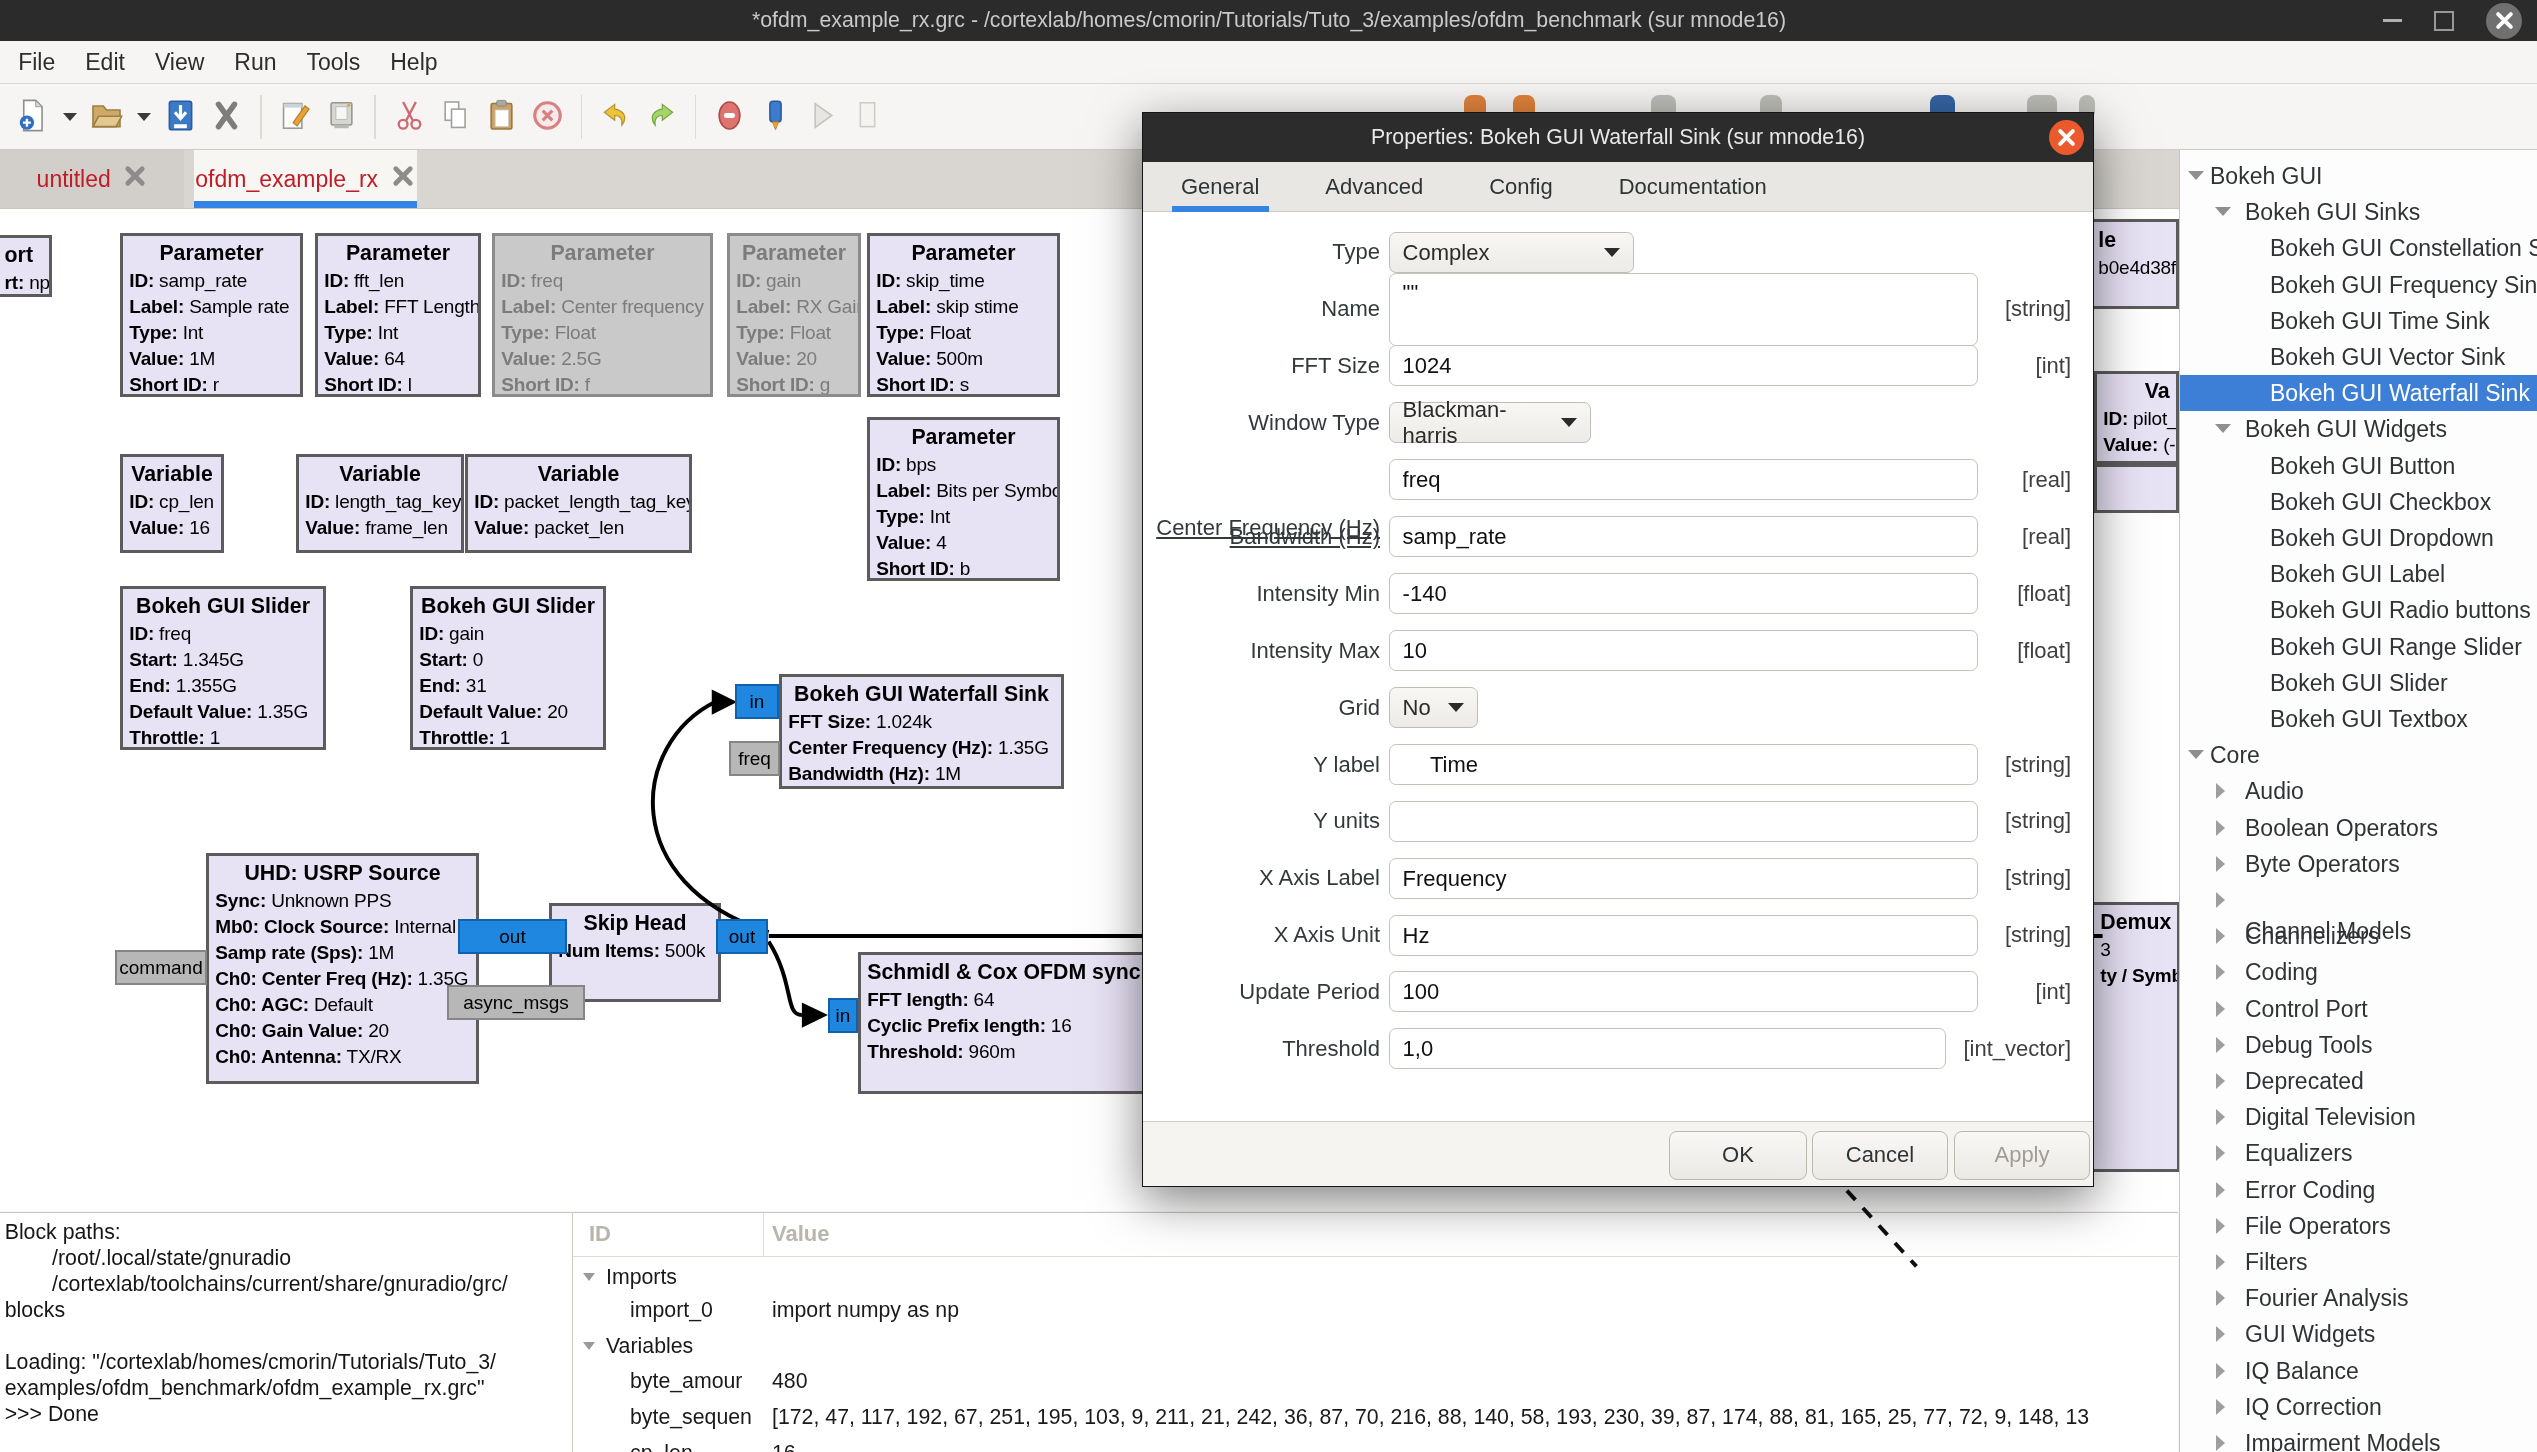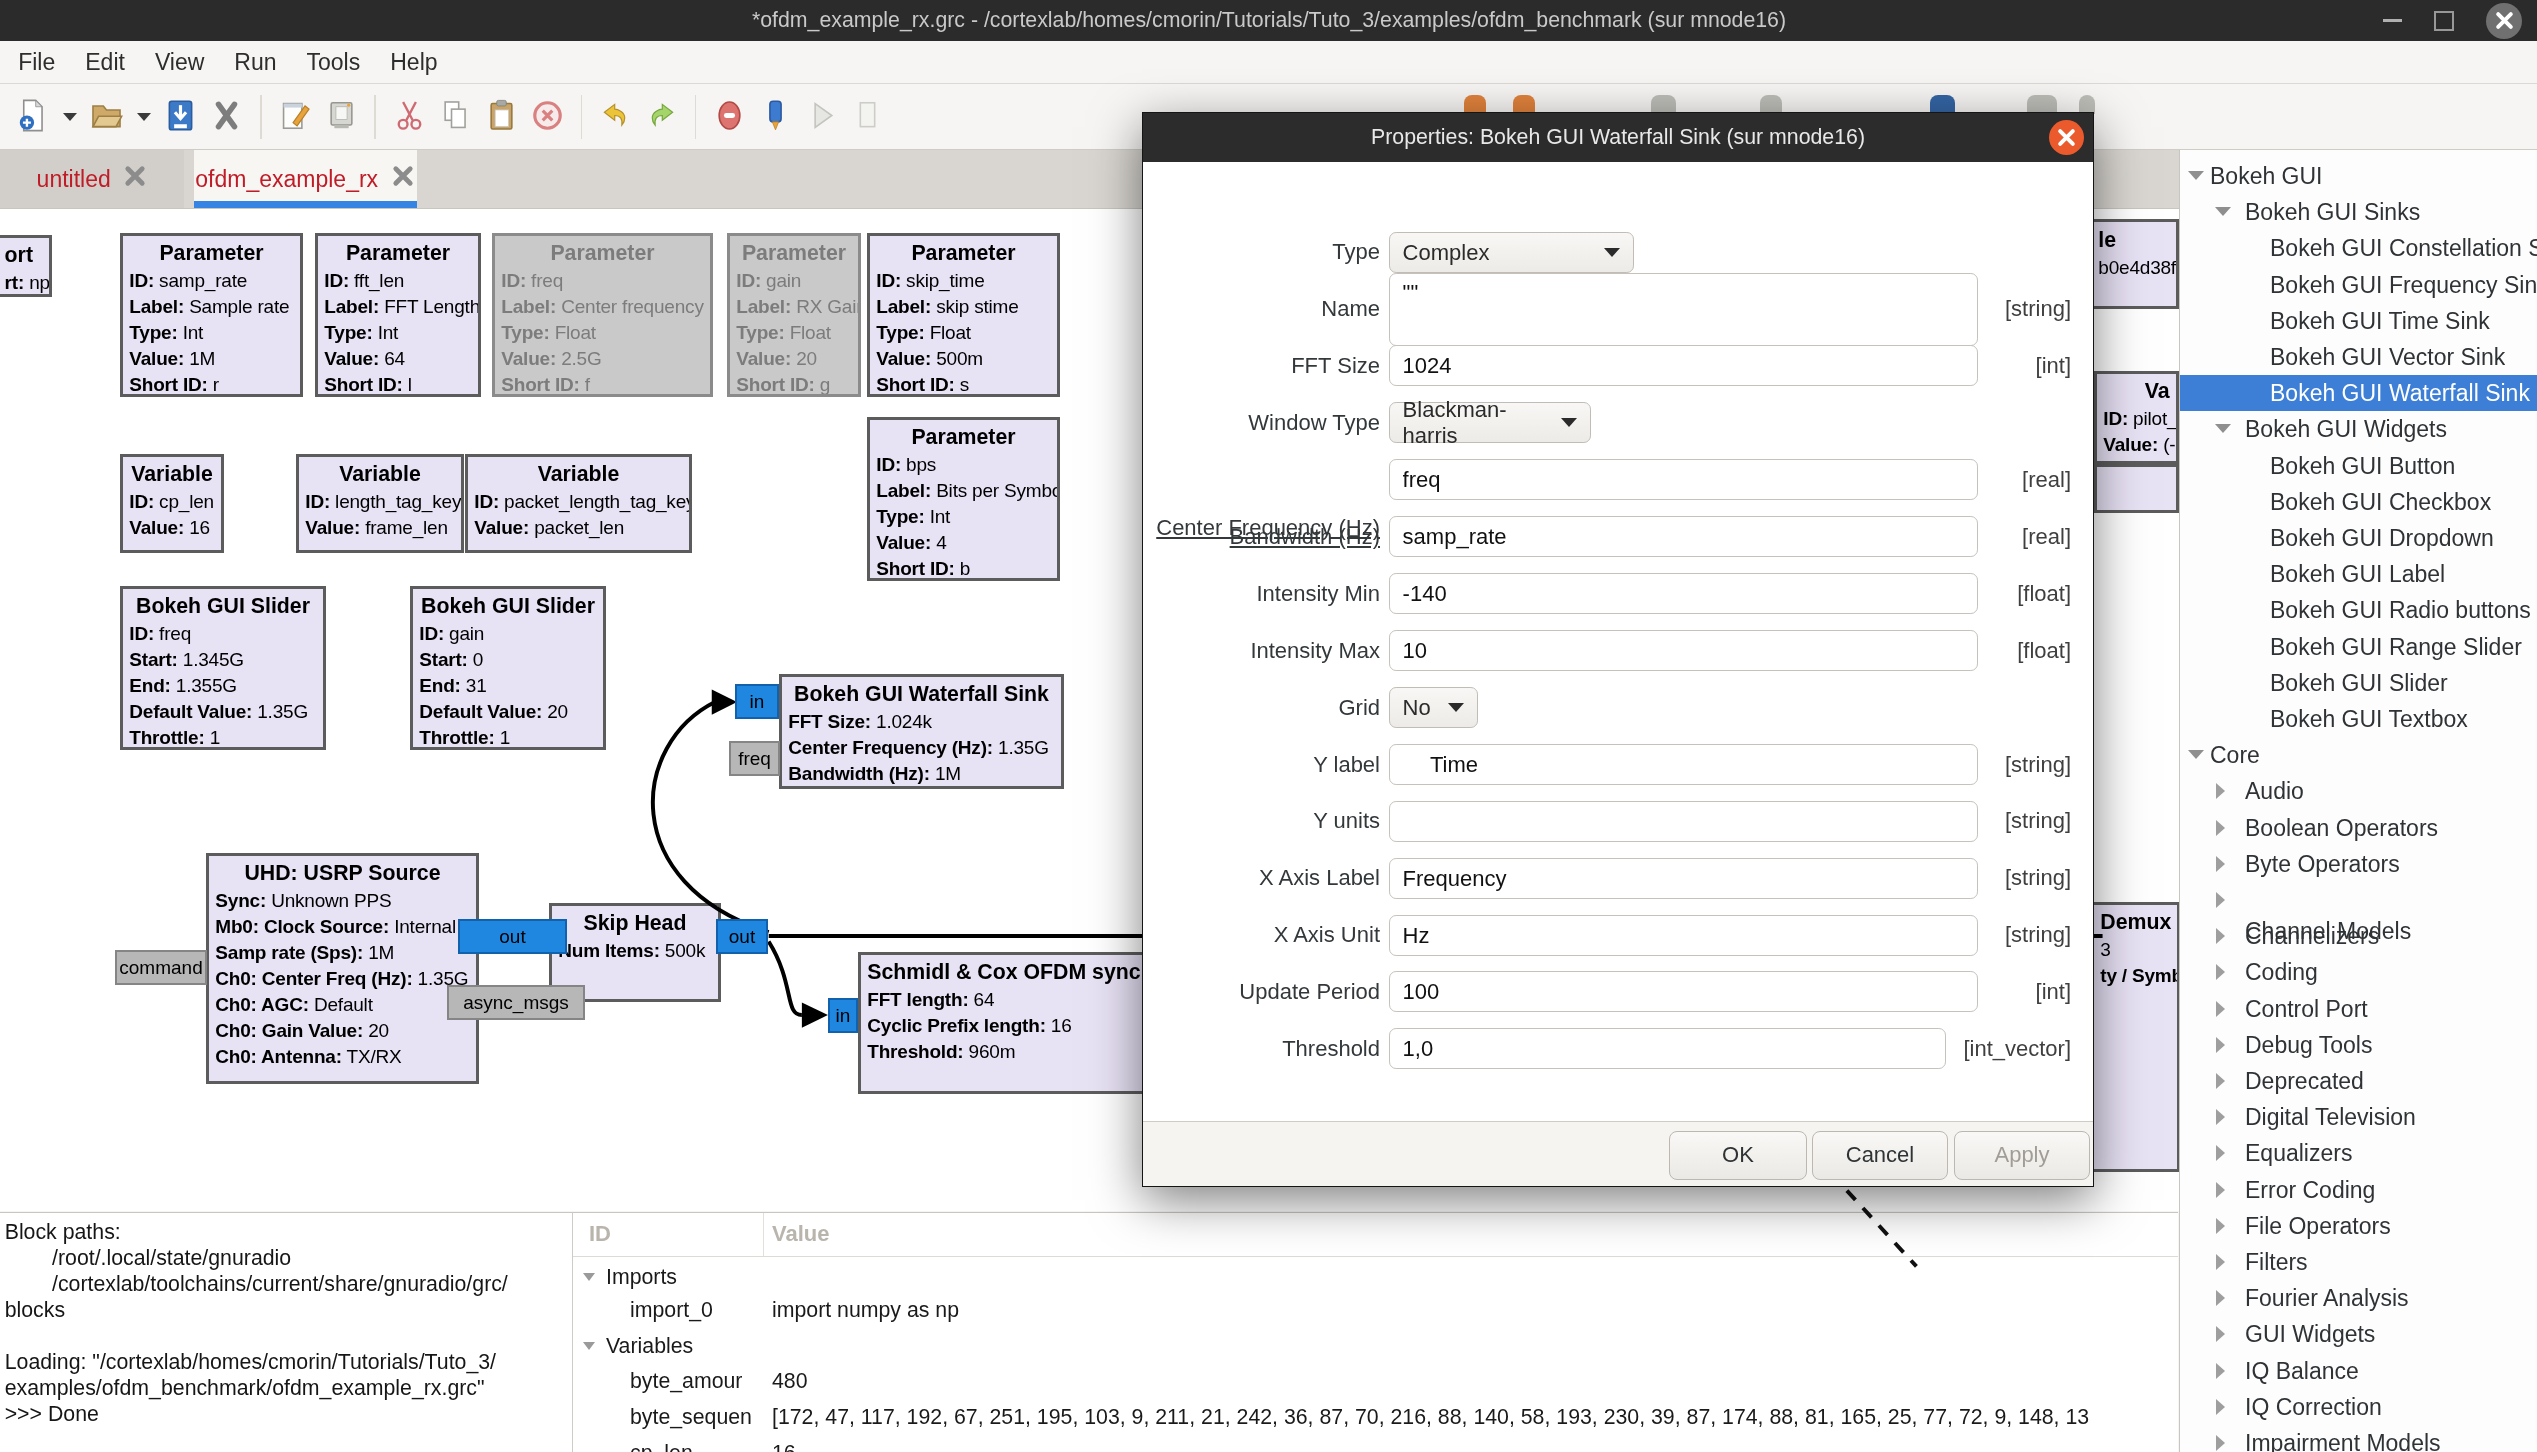--- a/index.html
+++ b/index.html
@@ -555,20 +555,26 @@
 
   <div class="dialog">
     <div class="dlg-title">
       <span>Properties: Bokeh GUI Waterfall Sink (sur mnode16)</span>
       <div class="dlg-close">
         <svg width="19" height="19" viewBox="0 0 24 24">
             <path d="M4 4l16 16M20 4L4 20" stroke="#fff" stroke-width="5" stroke-linecap="round"></path>
           </svg>
       </div>
     </div>
+    <div class="dlg-tabs" id="dlgtabs">
+        <div class="dlg-tab active">General</div>
+        <div class="dlg-tab">Advanced</div>
+        <div class="dlg-tab">Config</div>
+        <div class="dlg-tab">Documentation</div>
+      </div>
     <div id="dlgbody">
         <div class="drow-label" style="top: 123px;">Type</div>
         <div class="dcombo" style="top: 119px; width: 245px;">
           <span>Complex</span>
           <span class="car"></span>
         </div>
         <div class="drow-label" style="top: 180px;">Name</div>
         <textarea class="dinput" style="height: 73px; top: 160px;">""</textarea>
         <div class="dann" style="top: 180px;">[string]</div>
         <div class="drow-label" style="top: 237px;">FFT Size</div>

